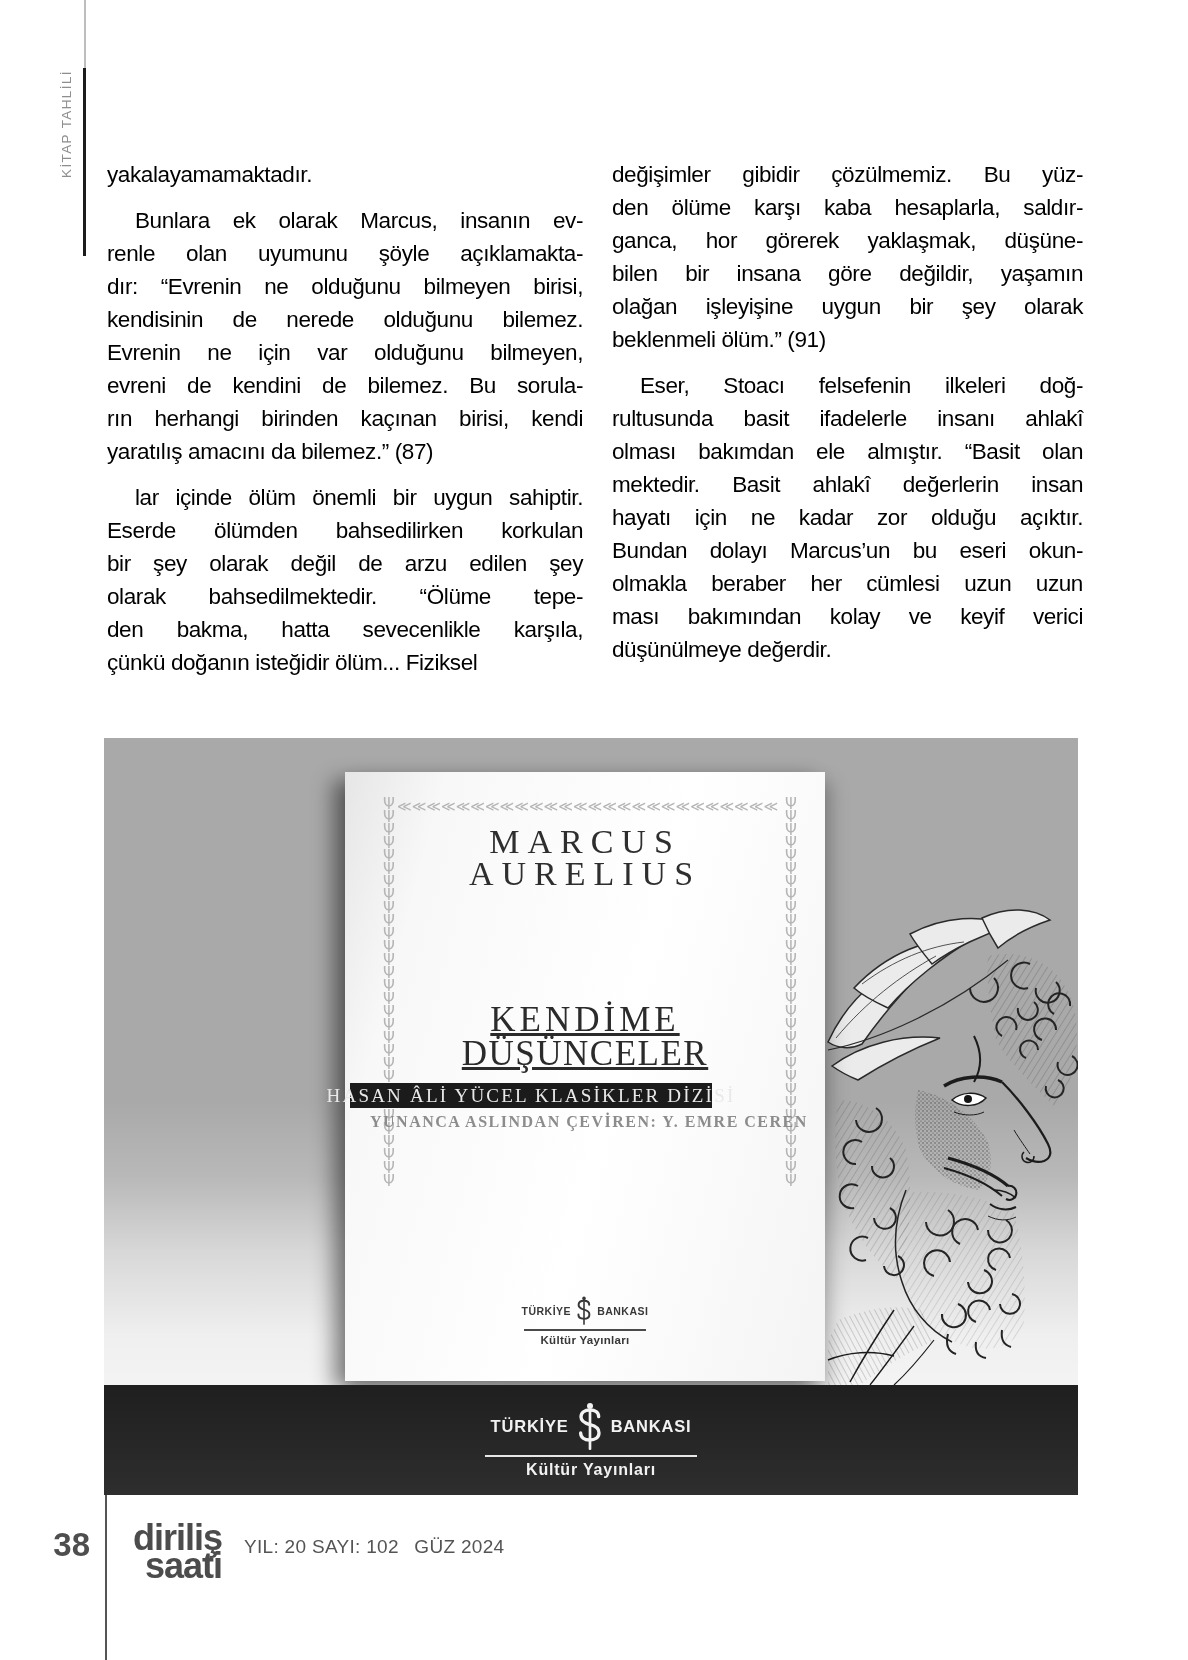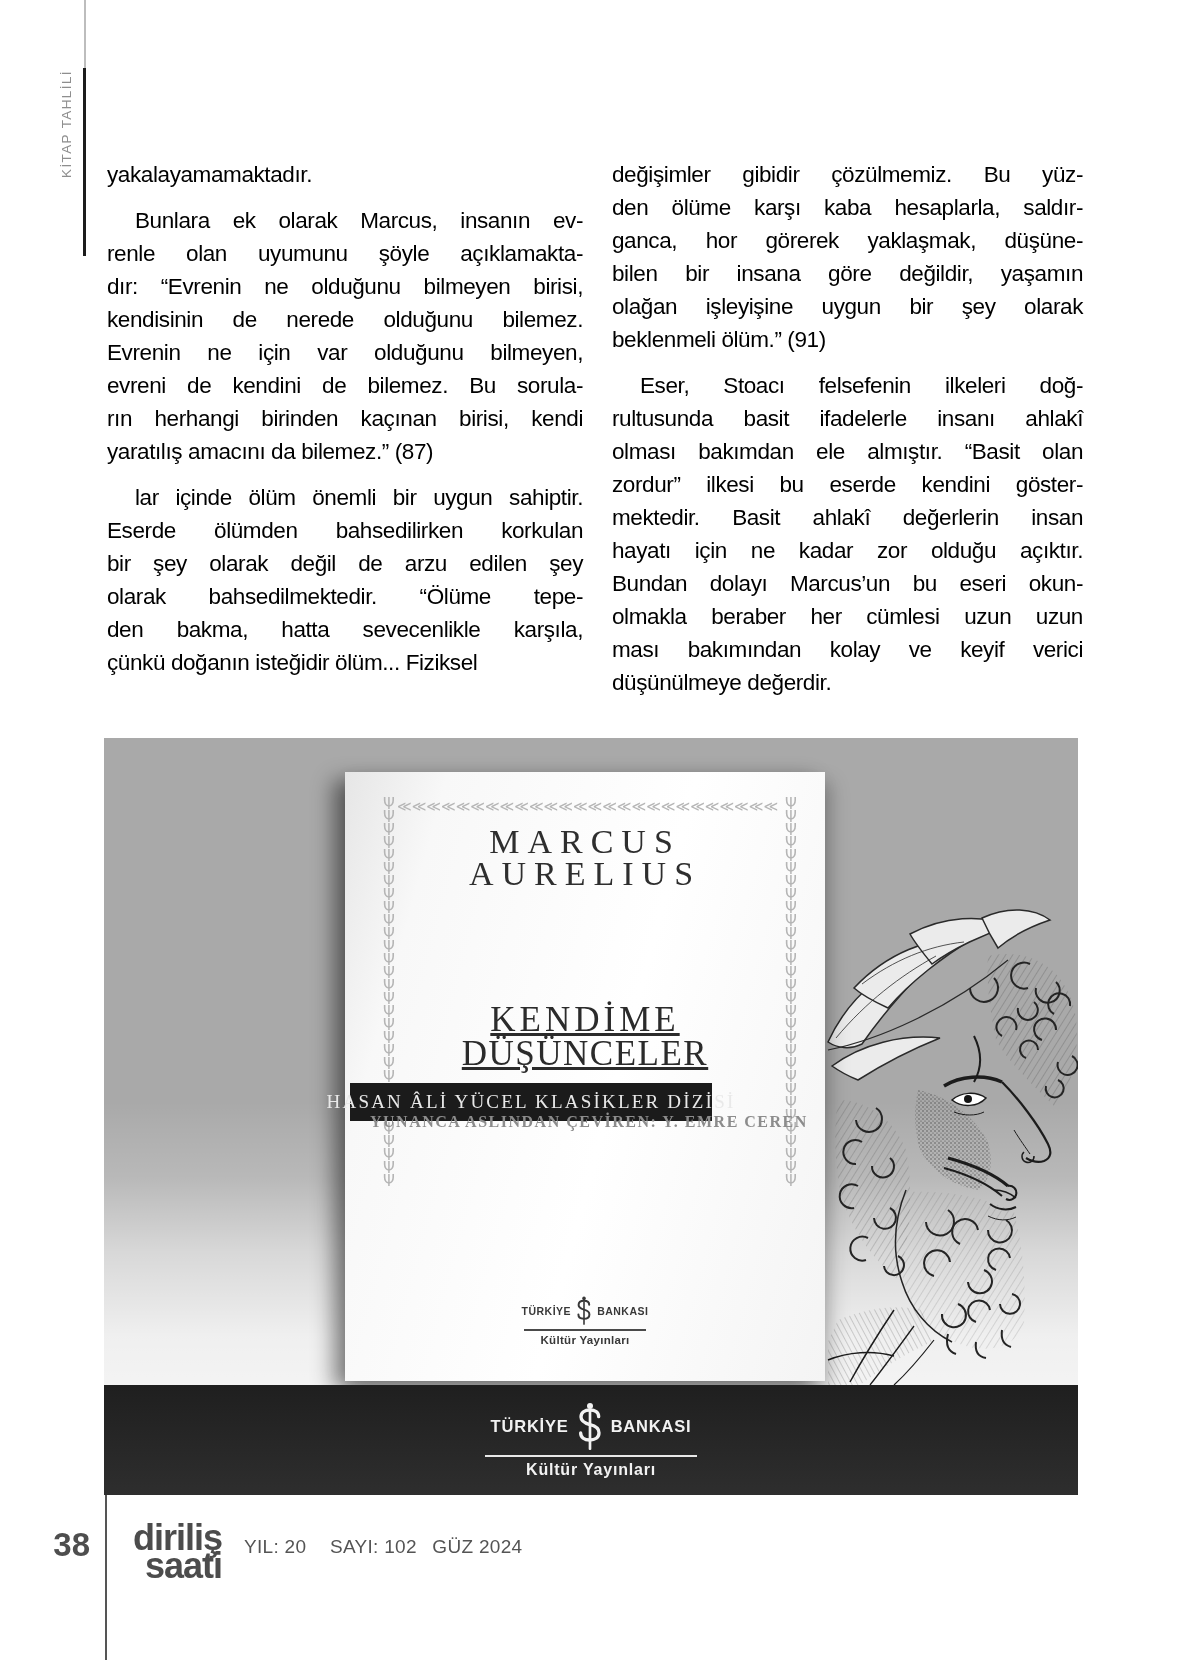--- a/index.html
+++ b/index.html
@@ -65,21 +65,21 @@
     font-family:"Liberation Serif","DejaVu Serif",serif;color:#2e2e2e;
     font-size:34px;line-height:32px;letter-spacing:8px;
   }
   .cover-title{
     position:absolute;left:40px;top:231px;width:400px;text-align:center;
     font-family:"Liberation Serif","DejaVu Serif",serif;color:#2b2b2b;
     font-size:35px;line-height:34px;letter-spacing:4px;text-decoration:underline;
   }
   .cover-title .t2{letter-spacing:1.5px;}
   .series-bar{
-    position:absolute;left:5px;top:311px;width:362px;height:38px;background:#1b1b1b;
+    position:absolute;left:5px;top:311px;width:362px;height:25px;background:#1b1b1b;
     display:flex;align-items:center;justify-content:center;
   }
   .series-bar span{
     font-family:"Liberation Serif","DejaVu Serif",serif;color:#e9e9e9;
     font-size:19px;letter-spacing:2.2px;white-space:nowrap;
   }
   .translator{
     position:absolute;left:25px;top:341px;width:400px;text-align:center;
     font-family:"Liberation Serif","DejaVu Serif",serif;font-weight:bold;
     font-size:16px;letter-spacing:1.5px;color:#8c8c8c;white-space:nowrap;
@@ -109,21 +109,21 @@
     position:absolute;left:40px;top:1526px;width:50px;text-align:right;
     font-size:33px;font-weight:bold;color:#4e4e4e;
   }
   .footer-divider{position:absolute;left:105px;top:1488px;width:2px;height:172px;background:#555555;}
   .mag-logo{
     position:absolute;left:118px;top:1524px;width:104px;text-align:right;
     font-size:36px;font-weight:bold;line-height:28px;letter-spacing:-1px;color:#4c4c4c;
   }
   .issue-info{position:absolute;left:244px;top:1536px;font-size:19px;color:#545454;letter-spacing:0.3px;white-space:nowrap;}
   .issue-info span{display:inline-block;}
-  .issue-info .gap-lg{margin-right:18px;}
+  .issue-info .gap-lg{}
   .issue-info .gap-sm{margin-right:10px;}
 </style>
 </head>
 <body>
 
 <div id="page">
 
   <div class="side-label">KİTAP TAHLİLİ</div>
   <div class="rule-light"></div>
   <div class="rule-dark"></div>
@@ -157,21 +157,20 @@
         <div class="tline">den ölüme karşı kaba hesaplarla, saldır-</div>
         <div class="tline">ganca, hor görerek yaklaşmak, düşüne-</div>
         <div class="tline">bilen bir insana göre değildir, yaşamın</div>
         <div class="tline">olağan işleyişine uygun bir şey olarak</div>
         <div class="tline tlast">beklenmeli ölüm.” (91)</div>
       </div>
       <div class="para indent">
         <div class="tline">Eser, Stoacı felsefenin ilkeleri doğ-</div>
         <div class="tline">rultusunda basit ifadelerle insanı ahlakî</div>
         <div class="tline">olması bakımdan ele almıştır. “Basit olan</div>
-        <div class="tline">zordur” ilkesi bu eserde kendini göster-</div>
         <div class="tline">mektedir. Basit ahlakî değerlerin insan</div>
         <div class="tline">hayatı için ne kadar zor olduğu açıktır.</div>
         <div class="tline">Bundan dolayı Marcus’un bu eseri okun-</div>
         <div class="tline">olmakla beraber her cümlesi uzun uzun</div>
         <div class="tline">ması bakımından kolay ve keyif verici</div>
         <div class="tline tlast">düşünülmeye değerdir.</div>
       </div>
     </div>
 
   <div class="figure">

